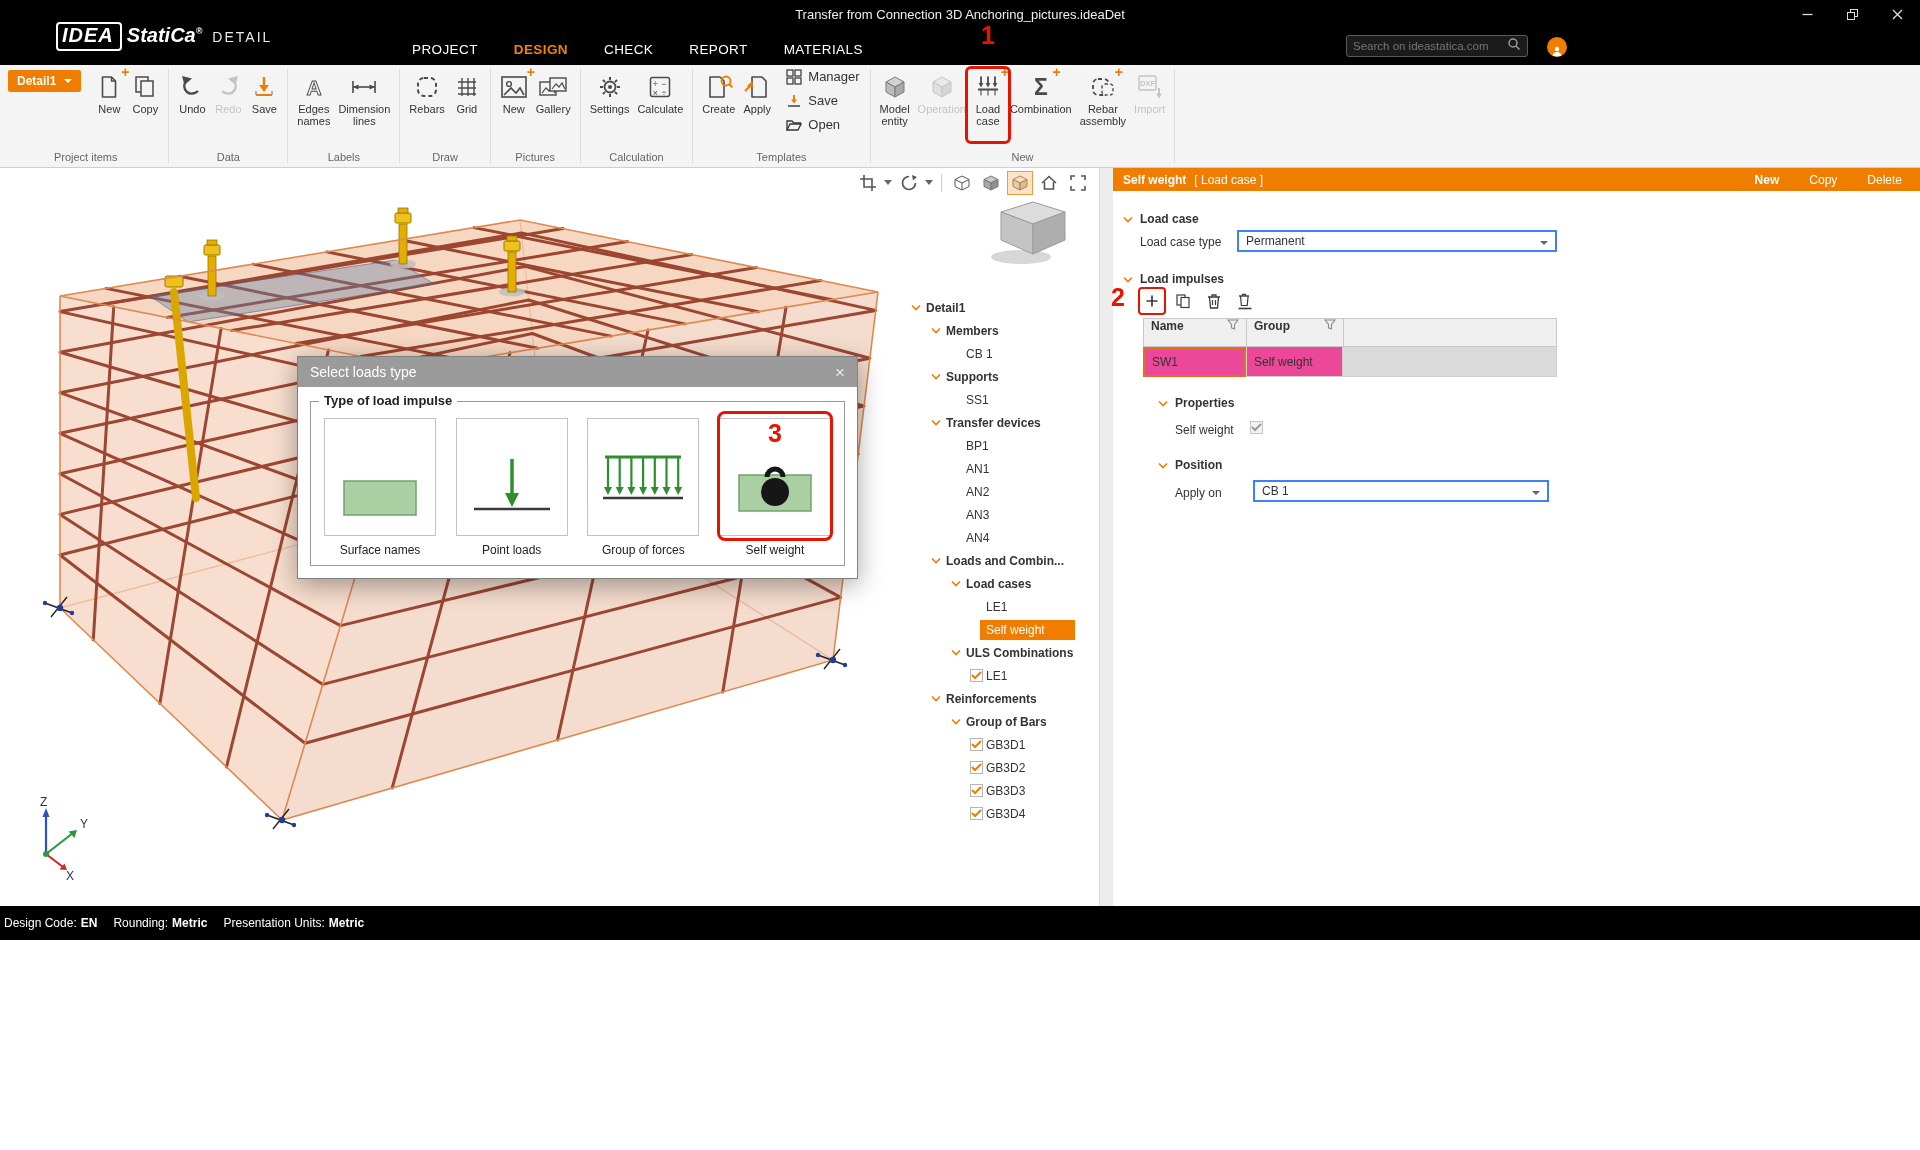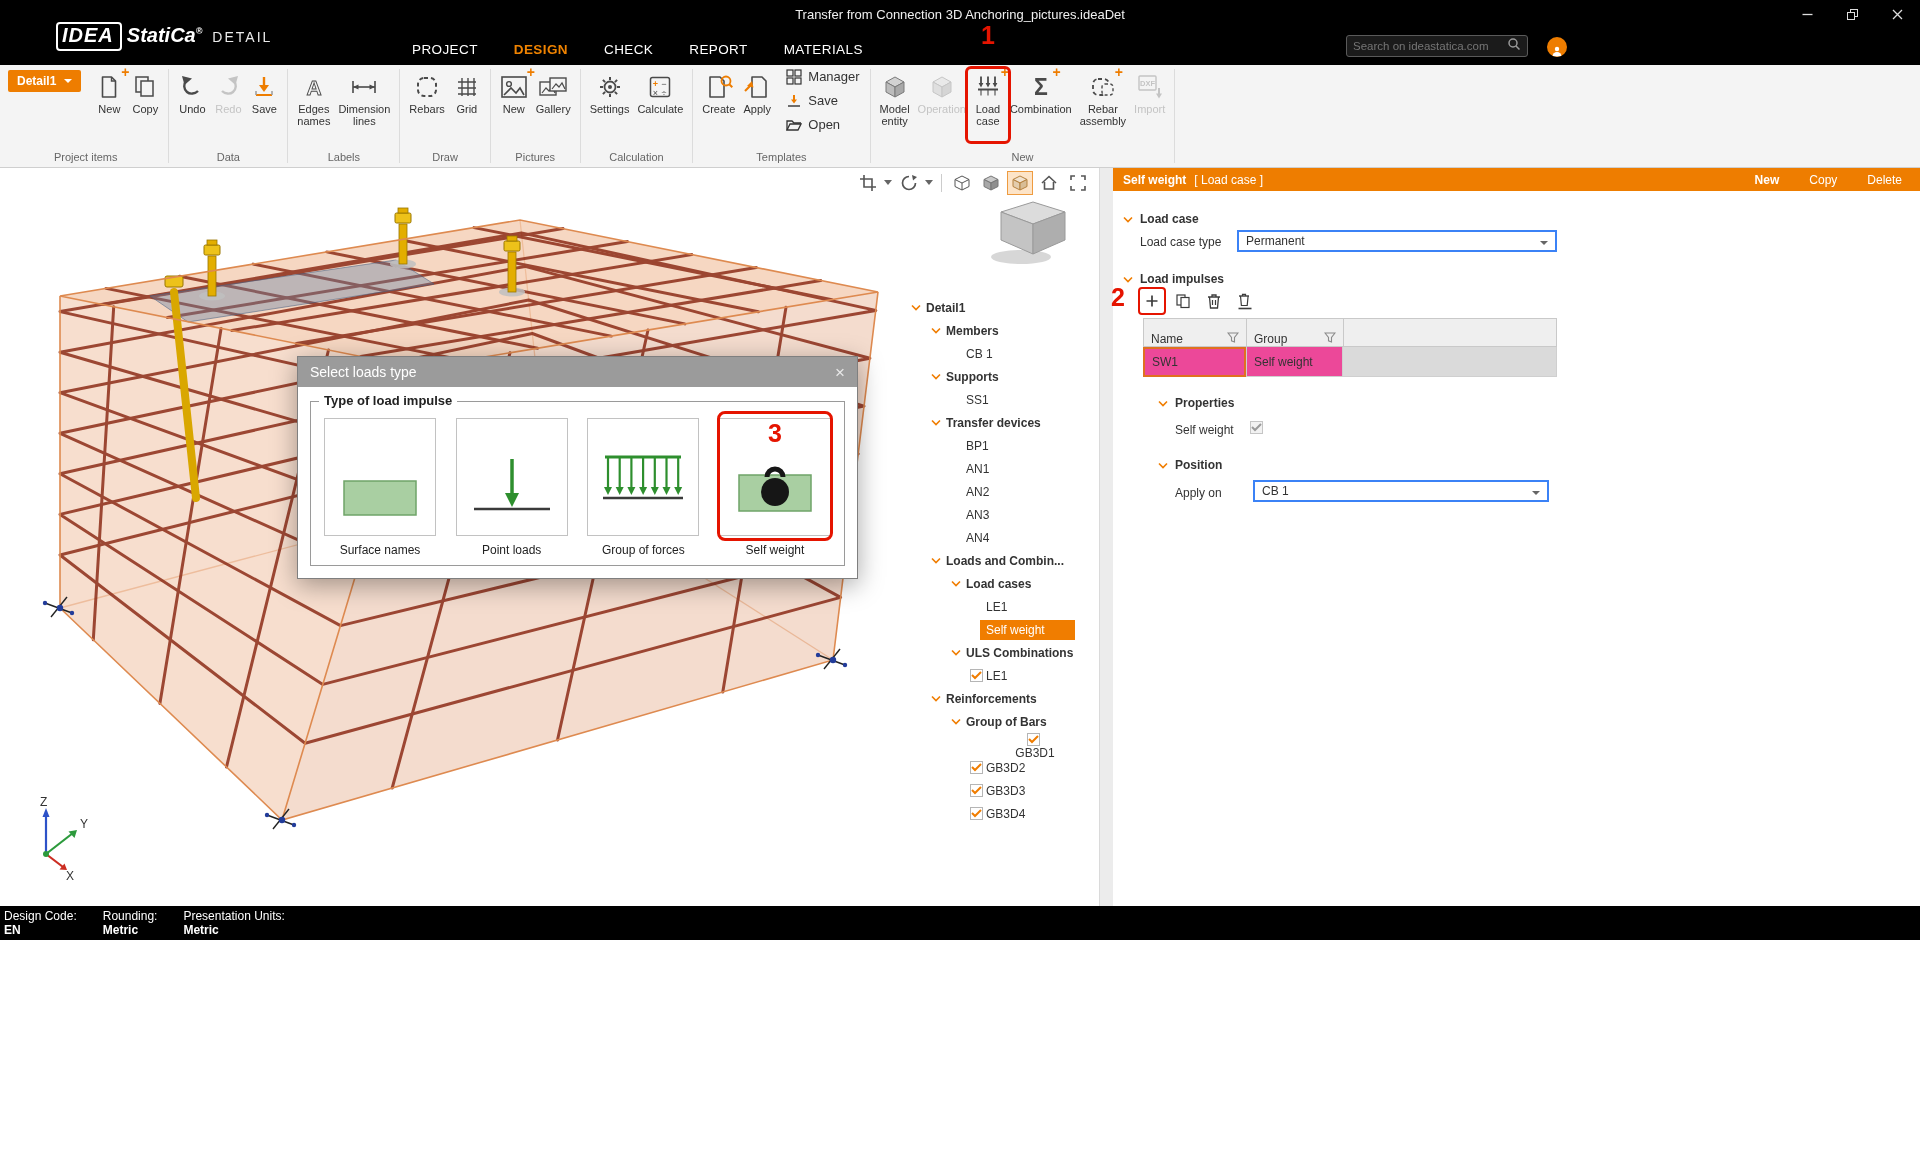--- a/index.html
+++ b/index.html
@@ -86,31 +86,31 @@
   .sec {position:absolute; display:flex; align-items:center; gap:7px; font-weight:bold; cursor:pointer;}
   .plabel {position:absolute; color:#333;}
   .sel {position:absolute; height:22px; border:2px solid #3b82f6; background:#fff; display:flex; align-items:center; padding:0 20px 0 7px; cursor:pointer;}
   .sel::after {content:""; position:absolute; right:7px; top:9px; border:4px solid transparent; border-top-color:#666;}
   .imp-icons {position:absolute; left:28px; top:122px; display:flex; gap:9px; align-items:center;}
   .iicon {width:22px; height:22px; display:flex; align-items:center; justify-content:center; color:#3c3c3c; position:relative; cursor:pointer;}
   .ring2 {position:absolute; inset:-3px; border:2.5px solid #e51400; border-radius:4px; pointer-events:none;}
   .ann2-num {position:absolute; left:-30px; top:-5px; font-size:25px; font-weight:bold; color:#e51400; line-height:1;}
   .ptable {position:absolute; left:30px; top:150px; width:414px;}
   .pt-head {display:flex; height:29px; border:1px solid #c9c9c9; background:#efefef;}
-  .pt-hcell {display:flex; align-items:flex-end; justify-content:space-between; padding:0 7px; font-weight:normal; border-right:1px solid #c9c9c9;}
+  .pt-hcell {display:flex; align-items:flex-start; justify-content:space-between; padding:0 7px; font-weight:bold; border-right:1px solid #c9c9c9;}
   .pt-row {display:flex; height:30px;}
   .pt-cell {display:flex; align-items:center; padding:0 7px; background:#ec4899; border:1px solid #cfcfcf; border-top:0;}
   .pt-cell.selcell {border:2px solid #e07020;}
   .pt-cell.fillcell {background:#dadada; border-left:0;}
   .cb {width:13px; height:13px; border:1px solid #b5b5b5; background:#fff; display:inline-flex; align-items:center; justify-content:center; cursor:pointer;}
   .cb.disabled {background:#f2f2f2; border-color:#c5c5c5;}
 
   
   .statusbar {height:34px; background:#000; color:#fff; display:flex; align-items:center; font-size:12px; padding-left:4px;}
-  .st-item {display:flex; margin-right:22px;flex-direction:column;}
+  .st-item {display:flex; margin-right:16px;}
   .st-label {margin-right:4px;}
   .st-value {font-weight:bold;}
 </style>
 </head>
 <body>
 
 <div class="header">
   <div class="win-title">Transfer from Connection 3D Anchoring_pictures.ideaDet</div>
   <div class="win-controls">
     <div class="win-btn">
@@ -712,21 +712,21 @@
           <span class="tlabel">Reinforcements</span>
         </div>
         <div class="titem bold" style="padding-left: 44px;">
           <span class="chevslot">
             <svg width="10" height="7" viewBox="0 0 10 7">
               <polyline points="1,1.5 5,5.5 9,1.5" fill="none" stroke="#f07d00" stroke-width="1.6"></polyline>
             </svg>
           </span>
           <span class="tlabel">Group of Bars</span>
         </div>
-        <div class="titem" style="padding-left: 64px; flex-direction: column;">
+        <div class="titem" style="padding-left: 64px;">
           <span class="chevslot">
             <span class="cb">
               <svg width="11" height="9" viewBox="0 0 11 9">
                 <polyline points="1,4 4,7 10,1" fill="none" stroke="#f07d00" stroke-width="2"></polyline>
               </svg>
             </span>
           </span>
           <span class="tlabel">GB3D1</span>
         </div>
         <div class="titem" style="padding-left: 64px;">

